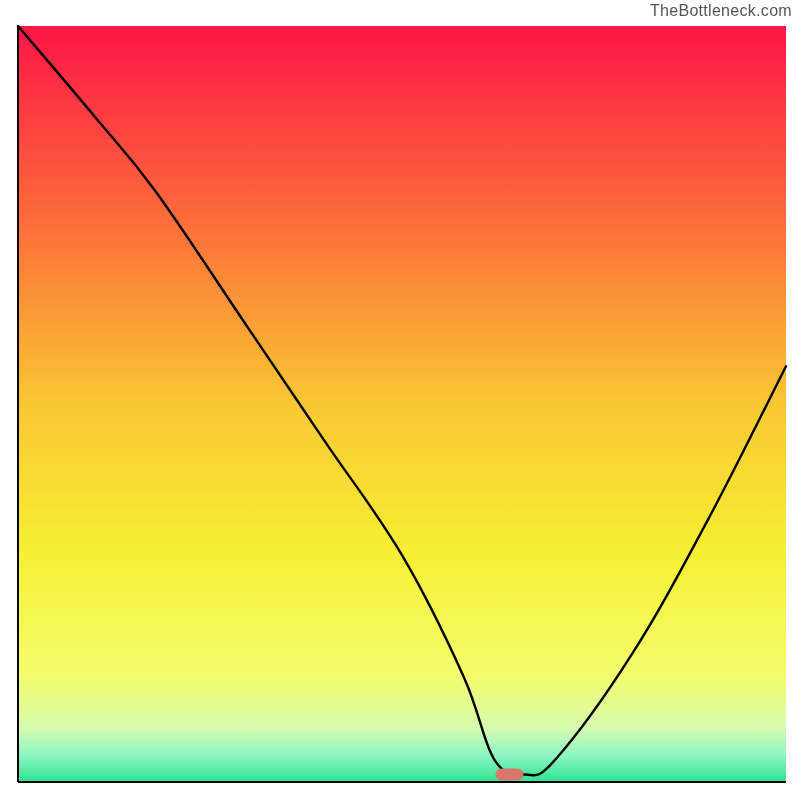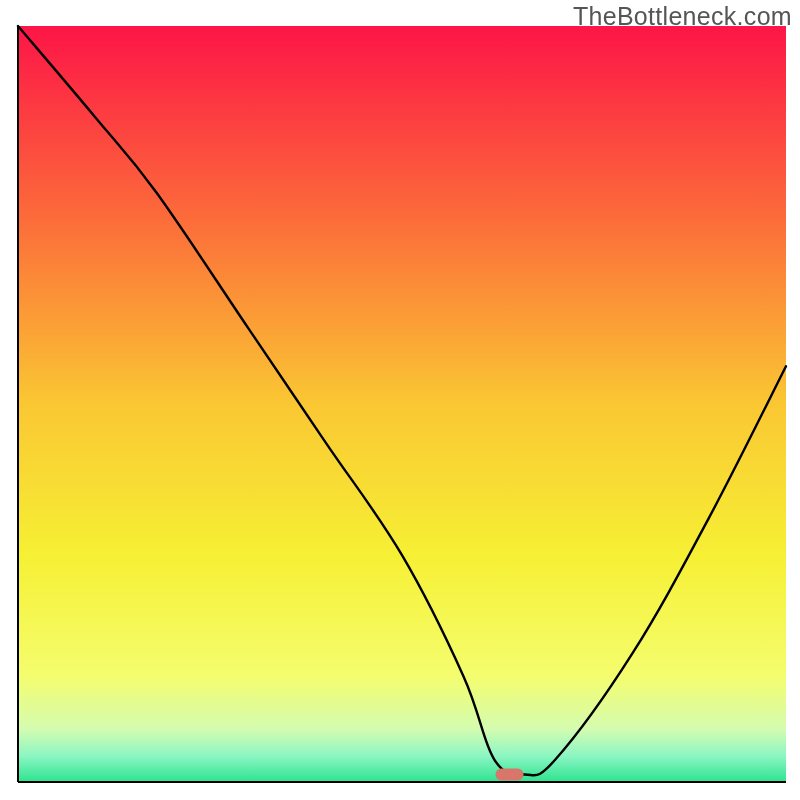--- a/index.html
+++ b/index.html
@@ -17,21 +17,21 @@
     height: 800px;
   }
   svg {
     display: block;
   }
   .watermark {
     position: absolute;
     top: 2px;
     right: 8px;
     color: #555;
-    font-size: 25px;
+    font-size: 16px;
     letter-spacing: 0.3px;
     font-family: Arial, Helvetica, sans-serif;
     user-select: none;
     pointer-events: none;
   }
 </style>
 </head>
 <body>
 
 <div class="chart-wrap">

